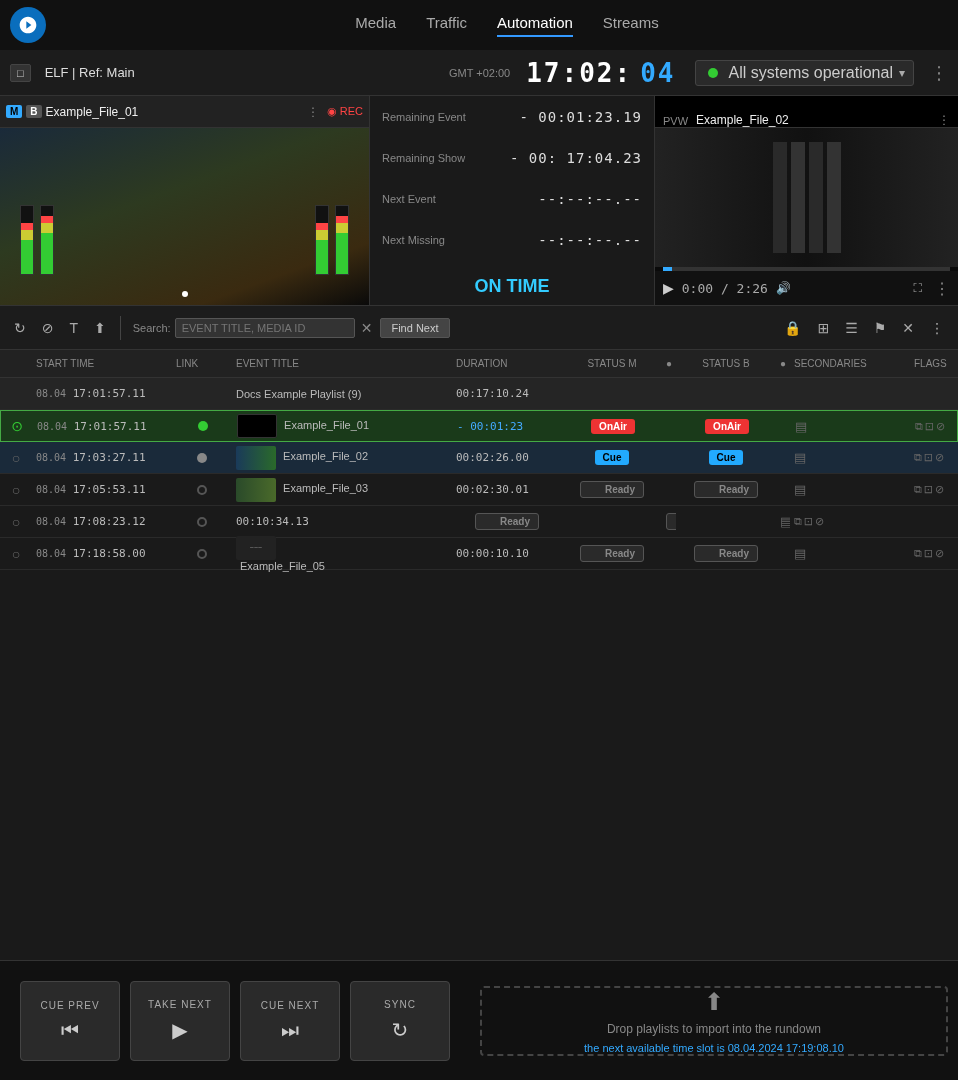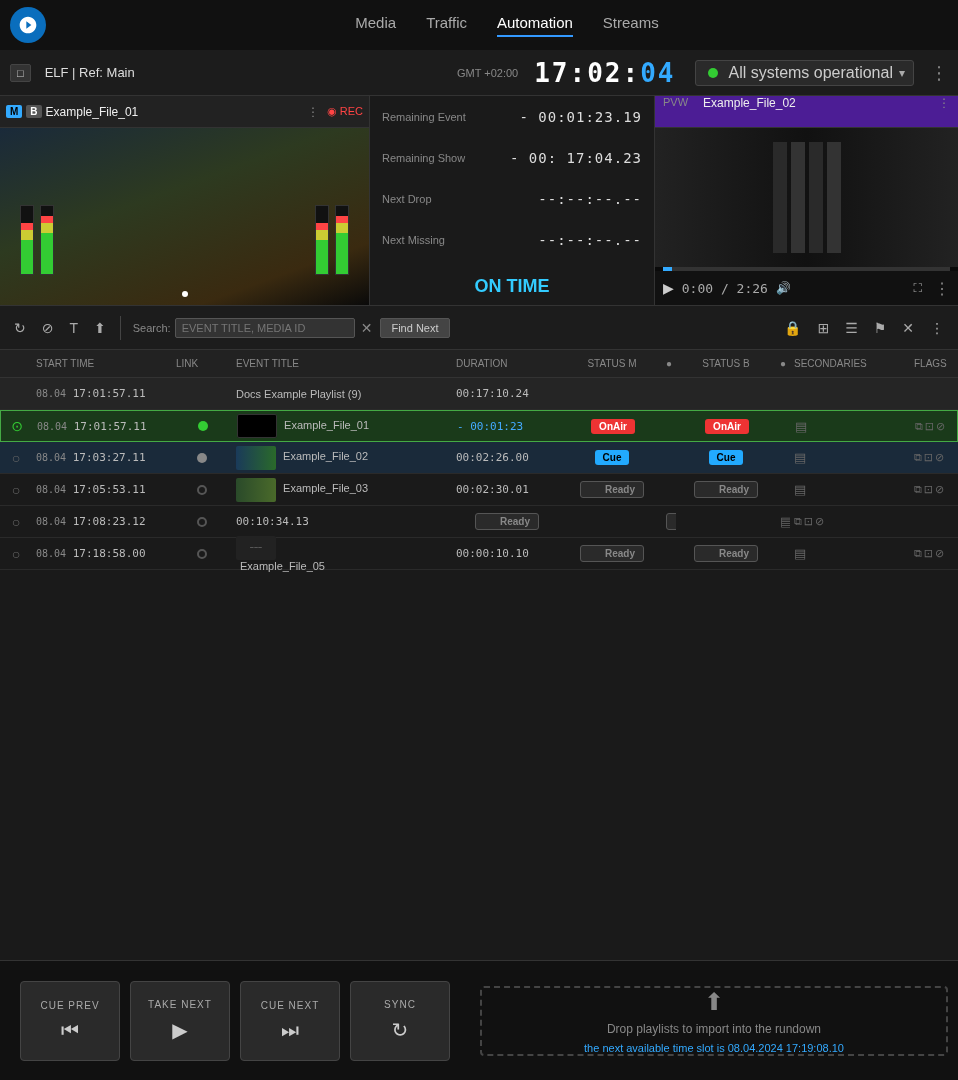--- a/index.html
+++ b/index.html
@@ -78,20 +78,21 @@
       font-weight: bold;
       letter-spacing: 2px;
       margin-left: 6px;
       font-family: monospace;
     }
     .clock-seconds {
       color: #3af;
       font-size: 26px;
       font-weight: bold;
       font-family: monospace;
+      margin-left: 8px;
     }
     .status-dot {
       width: 10px; height: 10px;
       background: #3c3;
       border-radius: 50%;
       display: inline-block;
       margin: 0 4px;
     }
     .status-text {
       font-size: 16px;
@@ -240,26 +241,26 @@
       margin-top: 8px;
     }
 
     
     .right-panel {
       flex: 1;
       display: flex;
       flex-direction: column;
     }
     .pvw-bar {
-      background: #4c1d95;
-      display: flex;
-      align-items: flex-start;
+      background: #000000;
+      display: flex;
+      align-items: flex-end;
       height: 32px;
       padding: 0 8px;
-      gap: 15px;
+      gap: 8px;
       border-bottom: 1px solid #333;
     }
     .pvw-label {
       color: #888;
       font-size: 11px;
     }
     .pvw-filename {
       color: #eee;
       font-size: 12px;
       flex: 1;
@@ -628,21 +629,21 @@
   <div class="center-panel">
     <div class="info-row">
       <span class="info-label">Remaining Event</span>
       <span class="info-value">- 00:01:23.19</span>
     </div>
     <div class="info-row">
       <span class="info-label">Remaining Show</span>
       <span class="info-value">- 00: 17:04.23</span>
     </div>
     <div class="info-row">
-      <span class="info-label">Next Drop</span>
+      <span class="info-label">Next Event</span>
       <span class="info-value">--:--:--.--</span>
     </div>
     <div class="info-row">
       <span class="info-label">Next Missing</span>
       <span class="info-value">--:--:--.--</span>
     </div>
     <div class="on-time-badge">ON TIME</div>
   </div>
 
   <div class="right-panel">

